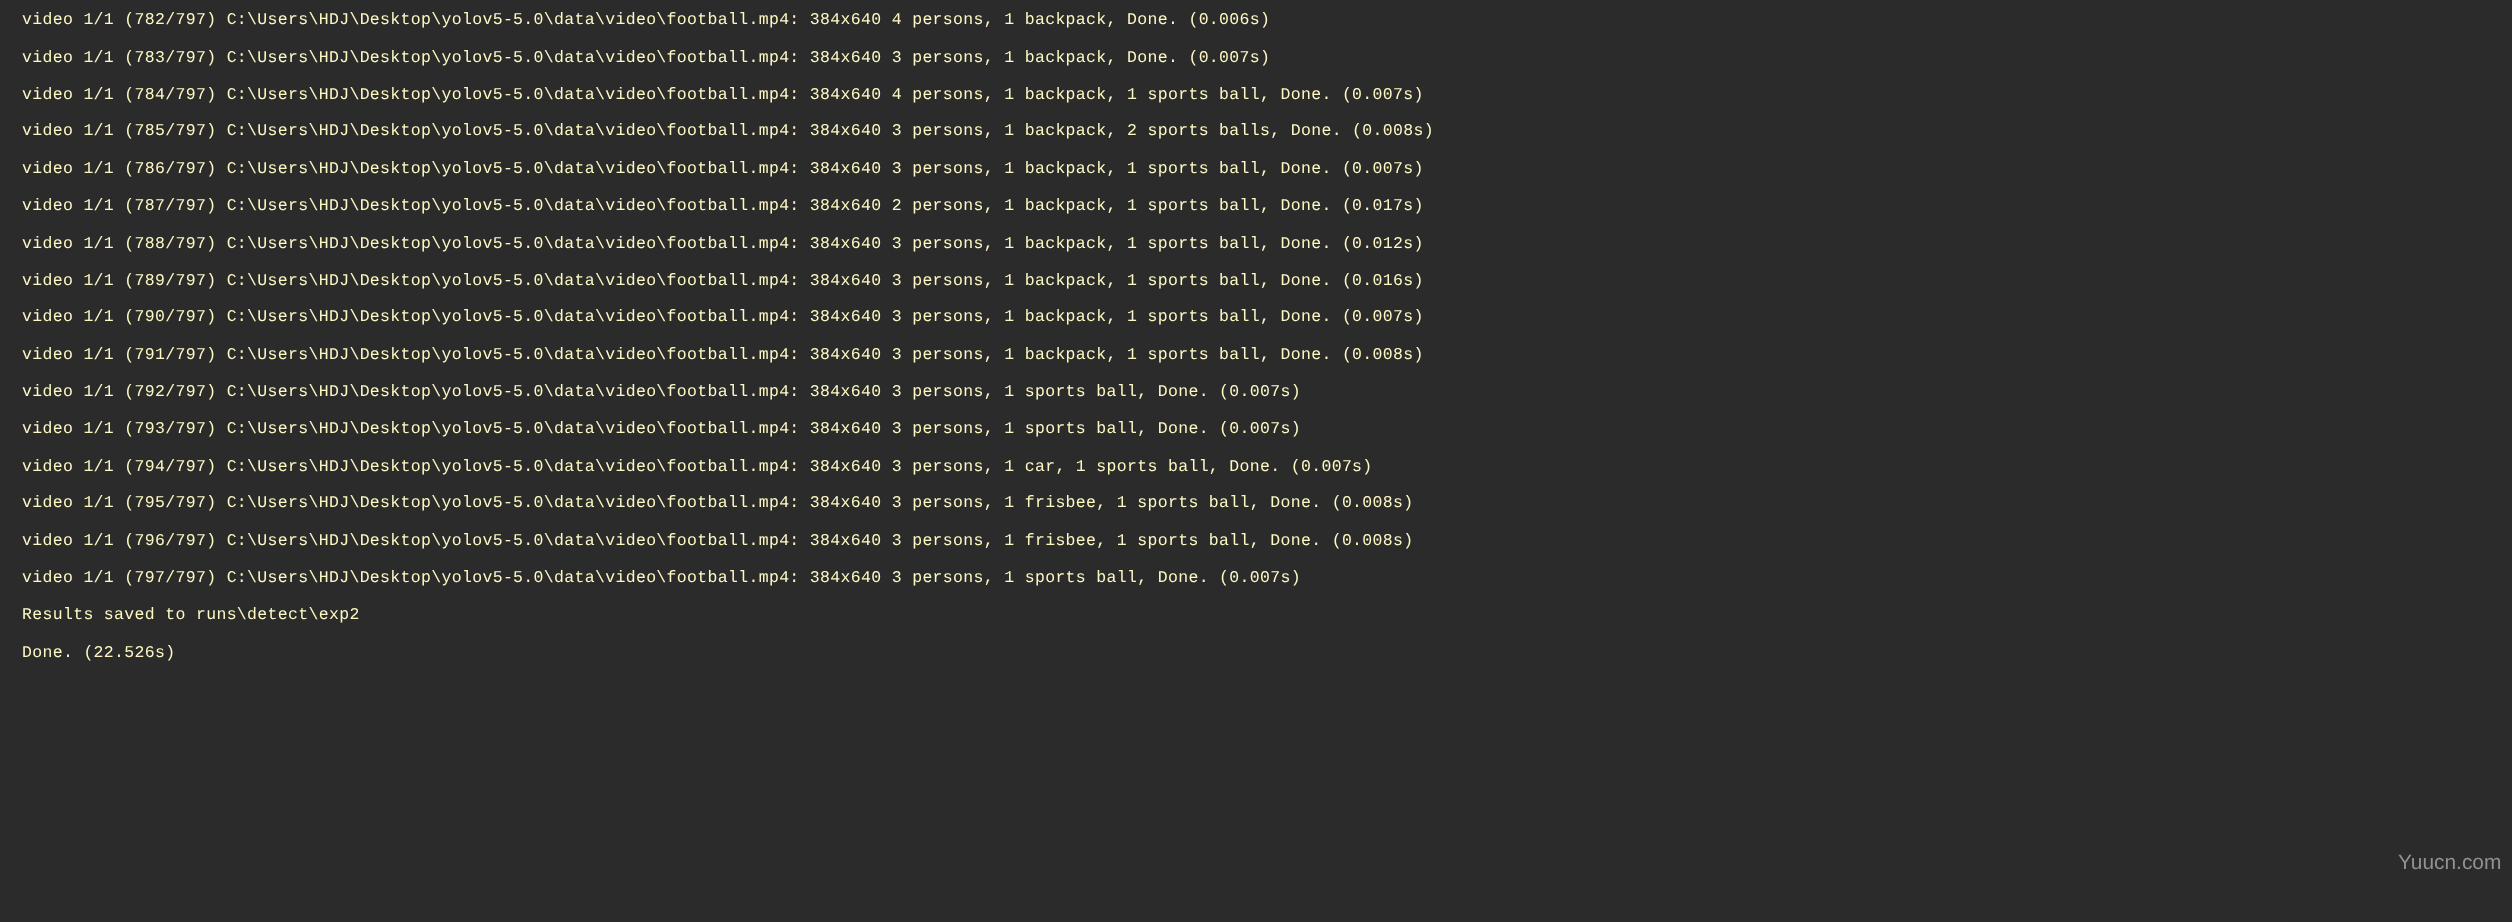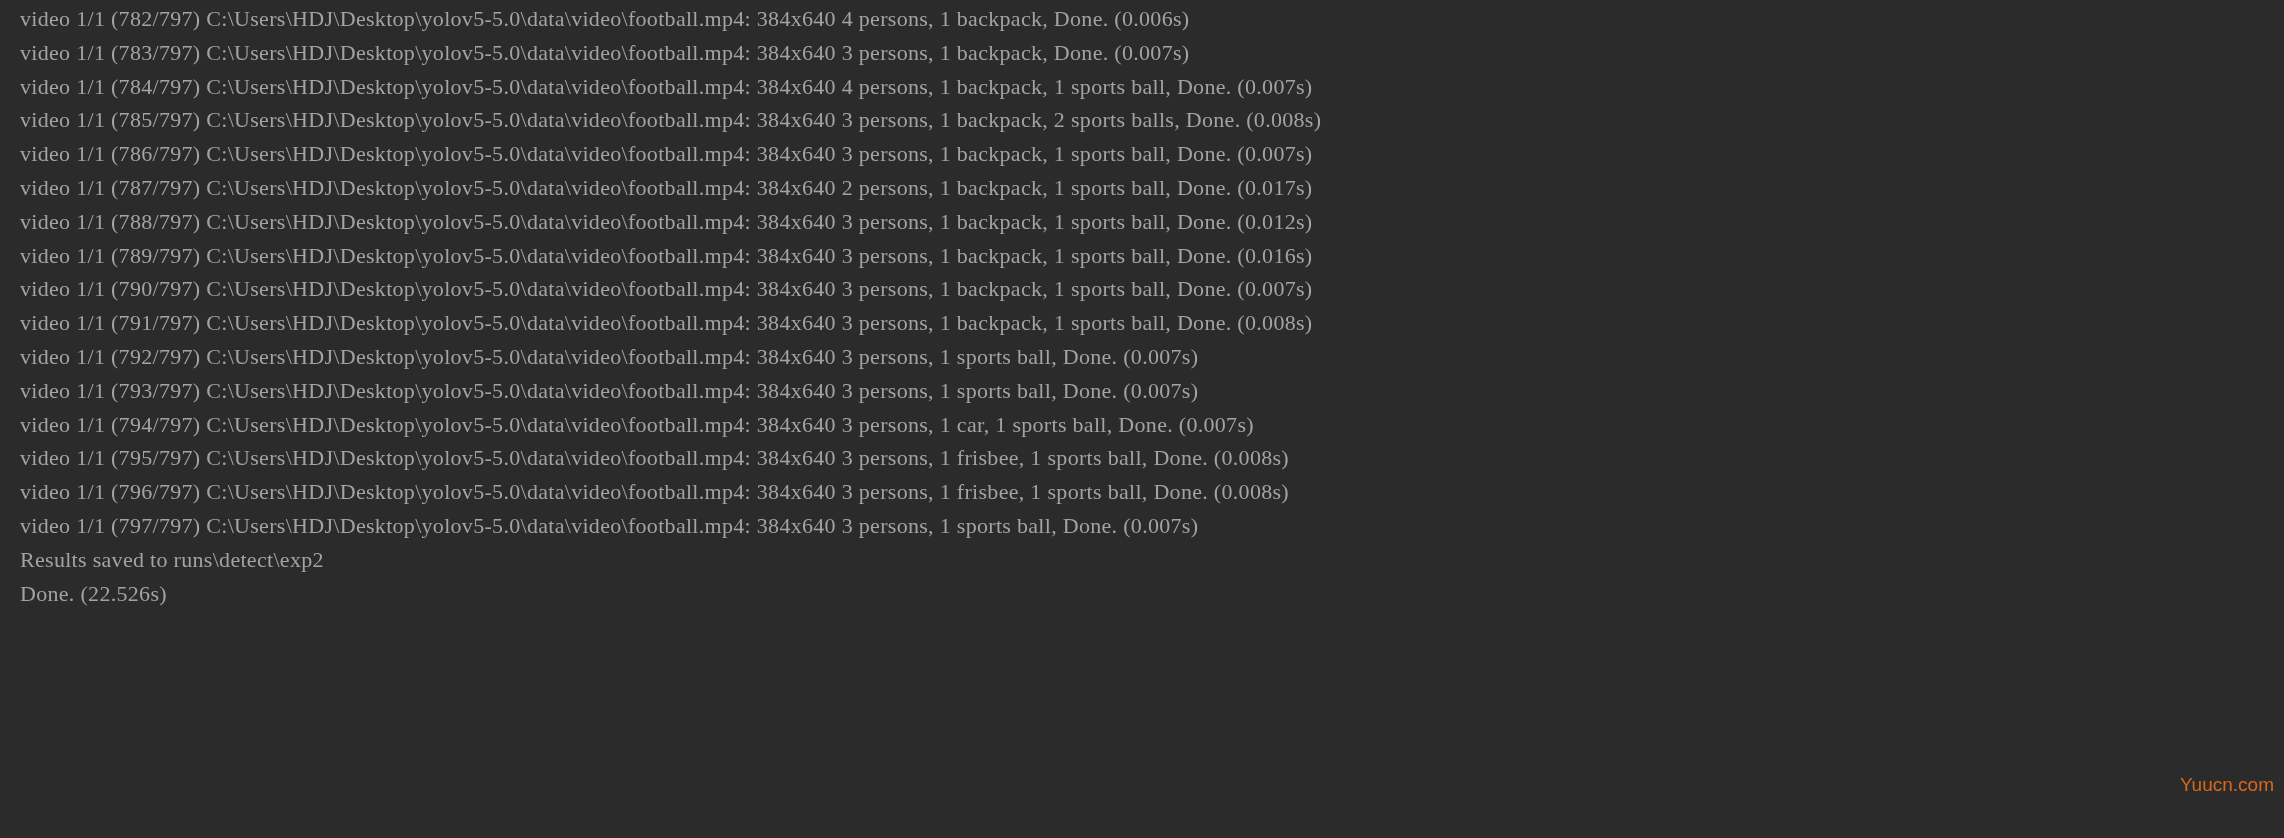--- a/index.html
+++ b/index.html
@@ -6,32 +6,32 @@
     margin: 0;
     padding: 0;
     background: #2b2b2b;
     width: 2284px;
     height: 838px;
     overflow: hidden;
   }
   pre.console {
     margin: 0;
     padding: 2px 0 0 20px;
-    font-family: Liberation Serif, serif;
-    font-size: 22px;
+    font-family: Liberation Mono, monospace;
+    font-size: 15px;
     line-height: 33.8px;
     letter-spacing: 0.3px;
-    color: #a3a3a3;
+    color: #fef9c3;
     white-space: pre;
   }
   .watermark {
     position: absolute;
     right: 10px;
     bottom: 42px;
-    color: #f97316;
+    color: #a3a3a3;
     font-family: "Helvetica Neue", Arial, sans-serif;
     font-size: 19px;
     opacity: 0.85;
     pointer-events: none;
     margin-left: 12px;
   }
 </style>
 </head>
 <body>
 

